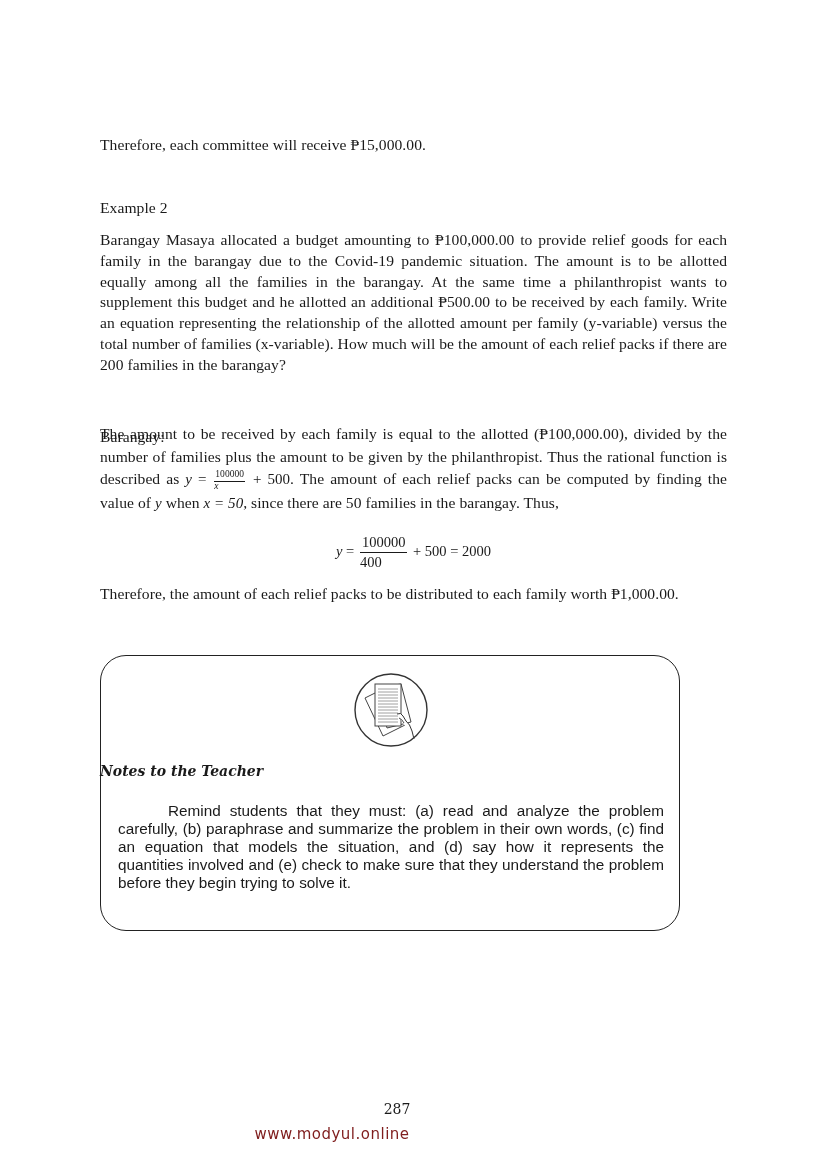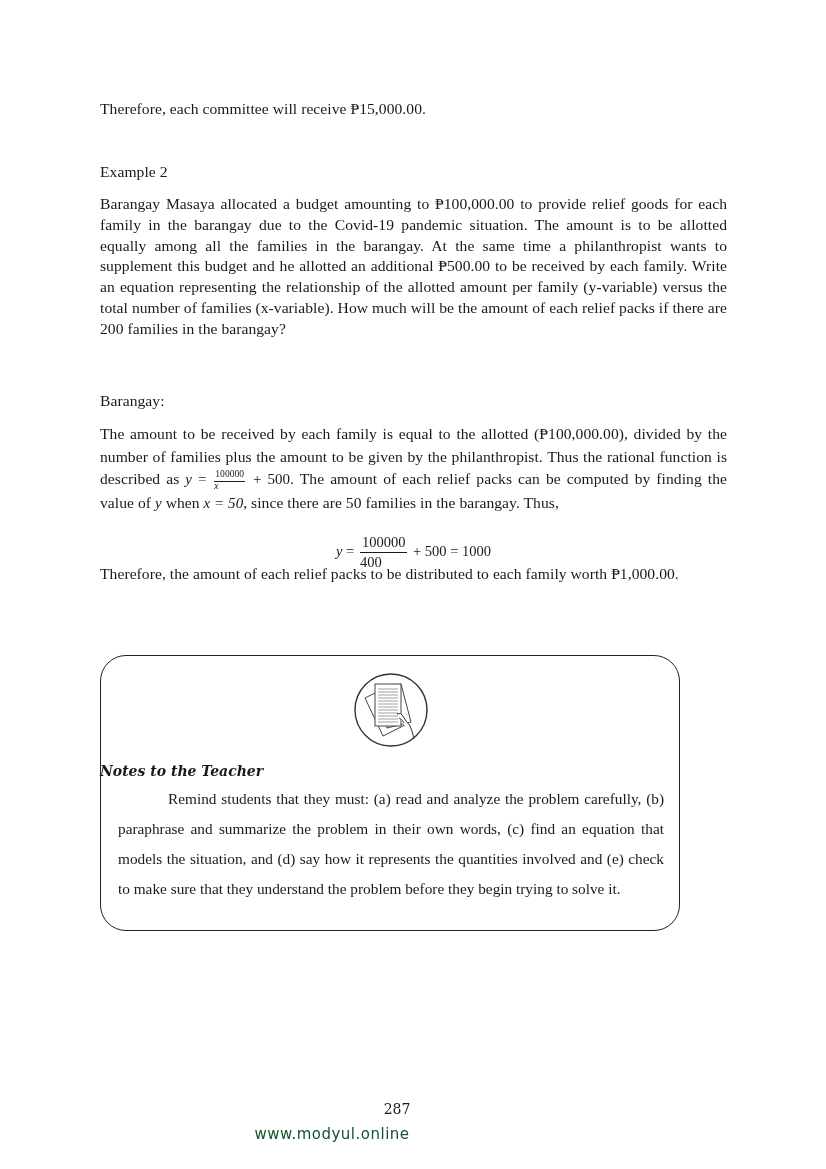--- a/index.html
+++ b/index.html
@@ -14,46 +14,46 @@
   .frac.small .num { font-size: 9.5px; border-bottom: 1px solid #1a1a1a; padding: 0 1px 1px; }
   .frac.small .den { font-size: 9.5px; font-style: italic; }
   .frac.big .num { font-size: 14.5px; border-bottom: 1px solid #1a1a1a; padding: 0 2px 2px; }
   .frac.big .den { font-size: 14.5px; padding-top: 2px; }
   .displayeq { position: absolute; left: 100px; width: 627px; top: 535px; text-align: center; font-size: 14.5px; }
   .notes-box { position: absolute; left: 100px; top: 655px; width: 580px; height: 276px;
                border: 1.6px solid #222; border-radius: 26px; box-sizing: border-box; }
   .notes-icon { position: absolute; left: 353px; top: 672px; width: 76px; height: 76px; }
   .notes-title { position: absolute; left: 100px; width: 580px; top: 763px; text-align: left;
                  font-weight: bold; font-style: italic; font-size: 14px; }
-  .notes-body { position: absolute; left: 118px; width: 546px; top: 784px; font-size: 14.2px; line-height: 30px;
+  .notes-body { position: absolute; left: 118px; width: 546px; top: 802px; font-size: 14.2px; line-height: 18px;
                 text-align: justify; text-align-last: left;
-                font-family: Liberation Serif, serif; font-size: 15.3px; }
+                font-family: Liberation Sans, sans-serif; font-size: 15.3px; }
   .indent { display: inline-block; width: 50px; }
   .page-num { position: absolute; left: 0; width: 794px; top: 1101px; text-align: center; font-size: 14px; }
   .watermark { position: absolute; left: 0; width: 664px; top: 1125px; text-align: center; font-size: 15px;
-               color: #14532d; font-family: "DejaVu Sans", "Liberation Sans", sans-serif; letter-spacing: 0.5px; }
+               color: #7f1d1d; font-family: "DejaVu Sans", "Liberation Sans", sans-serif; letter-spacing: 0.5px; }
   .sol-body { font-family: "Liberation Serif", "DejaVu Serif", serif; font-size: 15.6px; }
-  .prob-body { font-family: "Liberation Serif", "DejaVu Serif", serif; font-size: 15.6px; }
+  .prob-body { font-family: "Liberation Serif", "DejaVu Serif", serif; font-size: 15.6px; margin-top: 36px; }
 </style>
 </head>
 <body>
 
 <div class="txt prob-body" style="top:99px;">Therefore, each committee will receive ₱15,000.00.</div>
 
 <div class="txt prob-body" style="top:162px;">Example 2</div>
 
 <div class="txt just prob-body" style="top:194px;">Barangay Masaya allocated a budget amounting to ₱100,000.00 to provide relief goods for each family in the barangay due to the Covid-19 pandemic situation. The amount is to be allotted equally among all the families in the barangay. At the same time a philanthropist wants to supplement this budget and he allotted an additional ₱500.00 to be received by each family. Write an equation representing the relationship of the allotted amount per family (y-variable) versus the total number of families (x-variable). How much will be the amount of each relief packs if there are 200 families in the barangay?</div>
 
 <div class="txt prob-body" style="top:391px;">Barangay:</div>
 
 <div class="txt just sol-body" style="top:423px; line-height:22.5px;"><span>The amount to be received by each family is equal to the allotted (₱100,000.00), divided by the number of families plus the amount to be given by the philanthropist. Thus the rational function is described as </span><span class="math"><span class="mi">y</span><span> = </span><span class="frac small"><span class="num">100000</span><span class="den">x</span></span><span> + 500</span></span><span>. The amount of each relief packs can be computed by finding the value of </span><span class="math mi">y</span><span> when </span><span class="math mi">x = 50</span><span>, since there are 50 families in the barangay. Thus,</span></div>
 
-<div class="displayeq math"><span class="mi">y</span><span> = </span><span class="frac big"><span class="num">100000</span><span class="den">400</span></span><span> + 500 = 1000</span></div>
+<div class="displayeq math"><span class="mi">y</span><span> = </span><span class="frac big"><span class="num">100000</span><span class="den">400</span></span><span> + 500 = 2000</span></div>
 
-<div class="txt just sol-body" style="top:564px;">Therefore, the amount of each relief packs to be distributed to each family worth ₱1,000.00.</div>
+<div class="txt just sol-body" style="top:584px;">Therefore, the amount of each relief packs to be distributed to each family worth ₱1,000.00.</div>
 
 <div class="notes-box"></div>
 
 <svg class="notes-icon" viewBox="0 0 76 76">
   <circle cx="38" cy="38" r="36" fill="none" stroke="#333" stroke-width="1.4"></circle>
   <g fill="#fff" stroke="#444" stroke-width="1">
     <polygon points="12,26 36,14 54,52 30,64"></polygon>
     <polygon points="24,16 48,12 58,50 34,56"></polygon>
     <rect x="22" y="12" width="26" height="42"></rect>
   </g>

